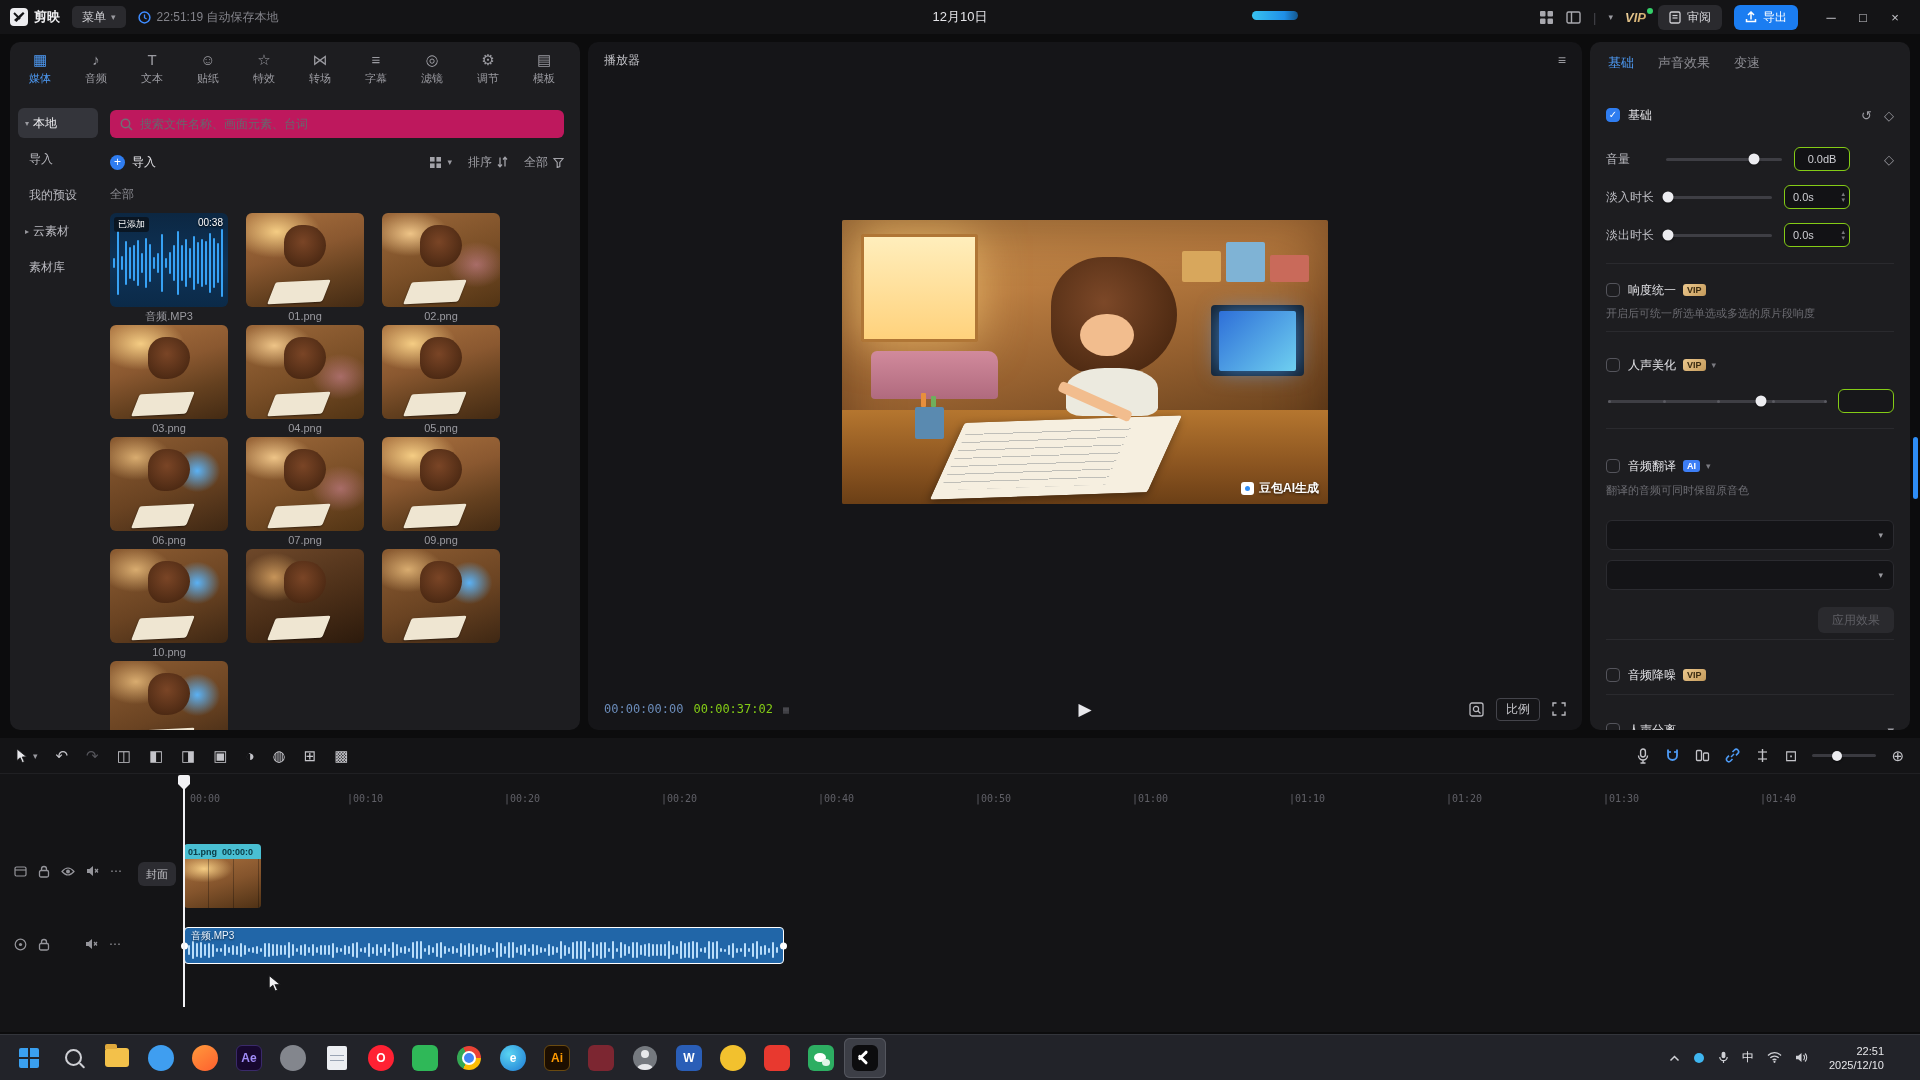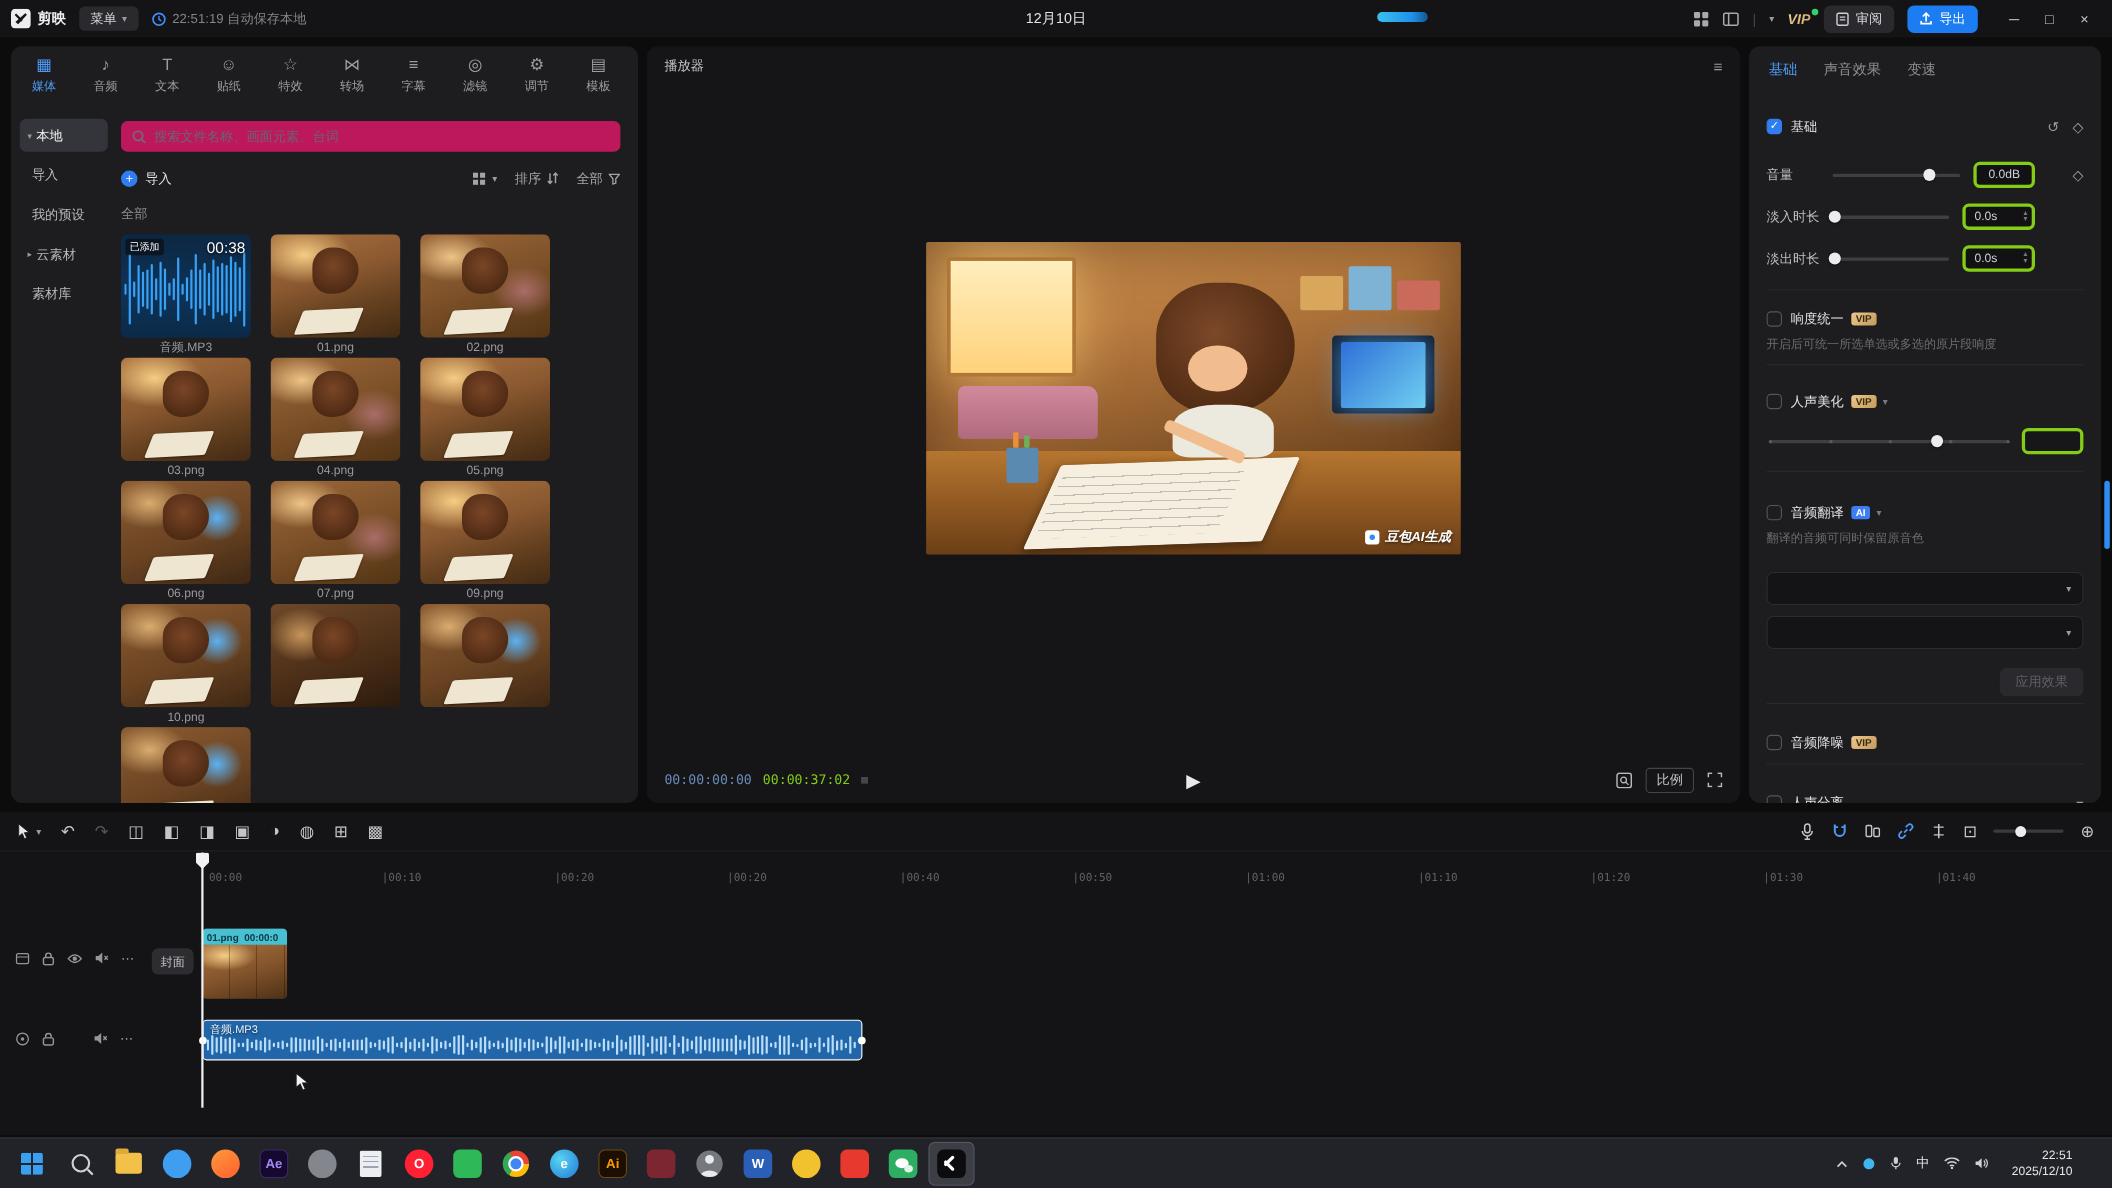--- a/index.html
+++ b/index.html
@@ -66,21 +66,21 @@
   .thumb[data-variant="pc"]{ background:radial-gradient(30% 35% at 74% 36%, rgba(90,183,255,.95), rgba(90,183,255,0) 65%), radial-gradient(50% 40% at 22% 22%, rgba(255,210,140,.7), rgba(255,210,140,0) 60%), linear-gradient(160deg,#8c5c32 0%,#6a4322 55%,#3e2713 100%); }
   .thumb[data-variant="sofa"]{ background:radial-gradient(40% 40% at 24% 30%, rgba(255,196,120,.65), rgba(255,196,120,0) 65%), linear-gradient(160deg,#6e482a 0%,#4c2f18 55%,#2c1a0c 100%); }
   .thumb:not([data-variant="audio"])::before{ content:""; position:absolute; width:36%; height:44%; left:32%; top:13%; background:radial-gradient(circle at 45% 40%, #7a4526, #4c2913 75%); border-radius:46% 54% 58% 42%; }
   .thumb:not([data-variant="audio"])::after{ content:""; position:absolute; width:46%; height:23%; left:22%; bottom:5%; background:#efe6d2; border-radius:2px; transform:skewX(-24deg) rotate(-3deg); box-shadow:0 1px 2px rgba(0,0,0,.45); }
   .thumb[data-variant="audio"]{ background:linear-gradient(#0c2742,#0e3358 55%,#0b2a48); }
   .thumb-wave{ display:none; }
   .thumb[data-variant="audio"] .thumb-wave{ display:flex; position:absolute; inset:14px 3px 8px 3px; align-items:center; color:#37a2f5; overflow:hidden; }
   .wave i{ flex:none; width:2px; margin-right:2px; border-radius:1px; background:currentColor; }
   .badge{ position:absolute; top:4px; left:4px; background:rgba(10,10,12,.62); color:#fff; font-size:9px; padding:1px 4px; border-radius:3px; z-index:2; }
   .badge:empty{ display:none; }
-  .dur{ position:absolute; top:4px; right:5px; color:#fff; font-size:14px; text-shadow:0 1px 2px #000; z-index:2; }
+  .dur{ position:absolute; top:4px; right:5px; color:#fff; font-size:10px; text-shadow:0 1px 2px #000; z-index:2; }
   .dur:empty{ display:none; }
   .media-name{ margin-top:3px; height:12px; line-height:12px; font-size:11px; color:#9a9aa0; text-align:center; white-space:nowrap; overflow:hidden; }
 
   
   .pp-head{ height:36px; display:flex; align-items:center; padding:0 16px; font-size:12px; color:#c2c2c7; }
   .pp-head .right{ margin-left:auto; color:#9a9aa0; font-size:14px; }
   .viewport{ position:absolute; left:50%; transform:translateX(-50%); top:178px; width:486px; height:284px; border-radius:2px; overflow:hidden; background:linear-gradient(168deg,#c9904e 0%,#b97c40 28%,#95602f 52%,#6e451f 74%,#47290f 100%); box-shadow:inset 0 0 60px rgba(40,16,0,.45); }
   .vp-window{ position:absolute; left:4%; top:5%; width:24%; height:38%; background:linear-gradient(#ffeebc,#ffd27c); border:3px solid #b07636; border-radius:3px; box-shadow:0 0 46px rgba(255,216,130,.55); }
   .vp-bed{ position:absolute; left:6%; top:46%; width:26%; height:17%; background:linear-gradient(#d18a9c,#b06a7e); border-radius:6px 10px 4px 4px; }
   .vp-shelf{ position:absolute; right:4%; top:6%; width:26%; height:16%; display:flex; gap:4%; align-items:flex-end; }
@@ -91,21 +91,21 @@
   .vp-monitor::after{ content:""; position:absolute; inset:8%; background:linear-gradient(135deg,#2e6fd8,#6fd0f0); border-radius:2px; box-shadow:0 0 22px rgba(90,170,255,.7); }
   .vp-desk{ position:absolute; left:0; right:0; bottom:0; height:33%; background:linear-gradient(#b5762f,#8a5420 60%,#6b3f16); }
   .vp-paper{ position:absolute; left:22%; bottom:3%; width:44%; height:27%; background:#f6efe0; border-radius:3px; transform:skewX(-26deg) rotate(-2deg); box-shadow:0 3px 8px rgba(0,0,0,.4); background-image:repeating-linear-gradient(0deg, transparent 0 7px, rgba(90,100,110,.35) 7px 8px); background-size:76% 80%; background-repeat:no-repeat; background-position:12% 40%; }
   .vp-hair{ position:absolute; left:43%; top:13%; width:26%; height:42%; background:radial-gradient(circle at 42% 38%, #7c4828, #4e2a12 74%); border-radius:46% 54% 58% 46%; }
   .vp-face{ position:absolute; left:49%; top:33%; width:11%; height:15%; background:#f2bd8e; border-radius:50%; }
   .vp-shirt{ position:absolute; left:46%; top:52%; width:19%; height:17%; background:#eceadf; border-radius:42% 42% 18% 18%; }
   .vp-arm{ position:absolute; left:44%; top:62%; width:16%; height:4%; background:#f2bd8e; border-radius:4px; transform:rotate(24deg); }
   .vp-cup{ position:absolute; left:15%; bottom:23%; width:6%; height:11%; background:#5a8ab0; border-radius:2px; }
   .vp-cup::before{ content:""; position:absolute; left:20%; top:-46%; width:18%; height:46%; background:#e88f3c; border-radius:1px; }
   .vp-cup::after{ content:""; position:absolute; left:55%; top:-38%; width:18%; height:38%; background:#6fae5c; border-radius:1px; }
-  .watermark{ position:absolute; right:9px; bottom:7px; display:flex; align-items:center; gap:5px; color:#fff; font-size:12px; font-weight:bold; text-shadow:0 1px 3px rgba(0,0,0,.7);font-style:italic; }
+  .watermark{ position:absolute; right:9px; bottom:7px; display:flex; align-items:center; gap:5px; color:#fff; font-size:12px; font-weight:bold; text-shadow:0 1px 3px rgba(0,0,0,.7); }
   .wm-ic{ width:13px; height:13px; background:#fff; border-radius:3px; position:relative; }
   .wm-ic::after{ content:""; position:absolute; inset:4px; background:#2f8df5; border-radius:50%; }
   .pp-bar{ position:absolute; left:0; right:0; bottom:8px; height:26px; display:flex; align-items:center; padding:0 16px; }
   .times{ display:flex; align-items:center; gap:10px; font-family:"DejaVu Sans Mono",monospace; font-size:12px; }
   .t-cur{ color:#6b8cba; }
   .t-tot{ color:#84cc16; }
   .t-grid{ color:#55555b; font-size:10px; letter-spacing:1px; }
   .play-btn{ position:absolute; left:50%; transform:translateX(-50%); color:#e8e8ec; font-size:17px; }
   .pp-right{ margin-left:auto; display:flex; align-items:center; gap:12px; color:#b9b9bf; }
   .ratio-pill{ border:1px solid #44444b; border-radius:4px; padding:2px 9px; font-size:12px; color:#c6c6cb; }
@@ -120,21 +120,21 @@
   .ins-label{ font-size:12px; color:#e2e2e6; }
   .ins-sub{ font-size:11px; color:#6c6c72; line-height:15px; }
   .badge-vip{ margin-left:7px; font-size:9px; font-weight:bold; color:#3a2a10; background:linear-gradient(135deg,#ecc88e,#c49a5a); border-radius:3px; padding:1px 4px; }
   .badge-ai{ margin-left:7px; font-size:9px; font-weight:bold; color:#fff; background:#3d7ef5; border-radius:3px; padding:1px 4px; }
   .row-caret{ margin-left:6px; color:#7b7b81; font-size:9px; }
   .right-icons{ margin-left:auto; display:flex; gap:12px; color:#9a9aa0; font-size:13px; width:44px; justify-content:flex-end; }
   .p-label{ width:58px; flex:none; font-size:12px; color:#bdbdc3; }
   .slider{ position:relative; flex:1; height:3px; background:#3e3e44; border-radius:2px; margin:0 12px 0 2px; }
   .knob{ position:absolute; top:50%; transform:translate(-50%,-50%); width:11px; height:11px; border-radius:50%; background:#ececf0; box-shadow:0 1px 2px rgba(0,0,0,.5); }
   .tick{ position:absolute; top:0; width:3px; height:3px; border-radius:50%; background:#5b5b62; }
-  .valbox{ width:56px; height:24px; background:#121215; border:3px solid #84cc16; border-radius:6px; color:#cfcfd4; font-size:11px; display:flex; align-items:center; justify-content:center; flex:none; }
+  .valbox{ width:56px; height:24px; background:#121215; border:1px solid #84cc16; border-radius:6px; color:#cfcfd4; font-size:11px; display:flex; align-items:center; justify-content:center; flex:none; }
   .valbox.withstep{ width:66px; justify-content:space-between; padding:0 4px 0 8px; }
   .steppers{ display:flex; flex-direction:column; line-height:6px; font-size:7px; color:#77777d; }
   .valbox.disabled{ color:#55555b; background:#17171a; }
   .divider{ height:1px; background:#2a2a2e; }
   .apply-btn{ margin-left:auto; background:#2a2a2e; color:#5f5f65; font-size:12px; border:none; border-radius:6px; height:26px; padding:0 14px; font-family:inherit; }
   .dropdown{ height:30px; background:#141417; border:1px solid #2b2b30; border-radius:6px; display:flex; align-items:center; padding:0 10px; color:#8b8b91; font-size:12px; }
   .dropdown .caret{ margin-left:auto; }
 
   
   .timeline{ position:absolute; left:0; top:738px; width:1920px; height:294px; background:#141416; }

